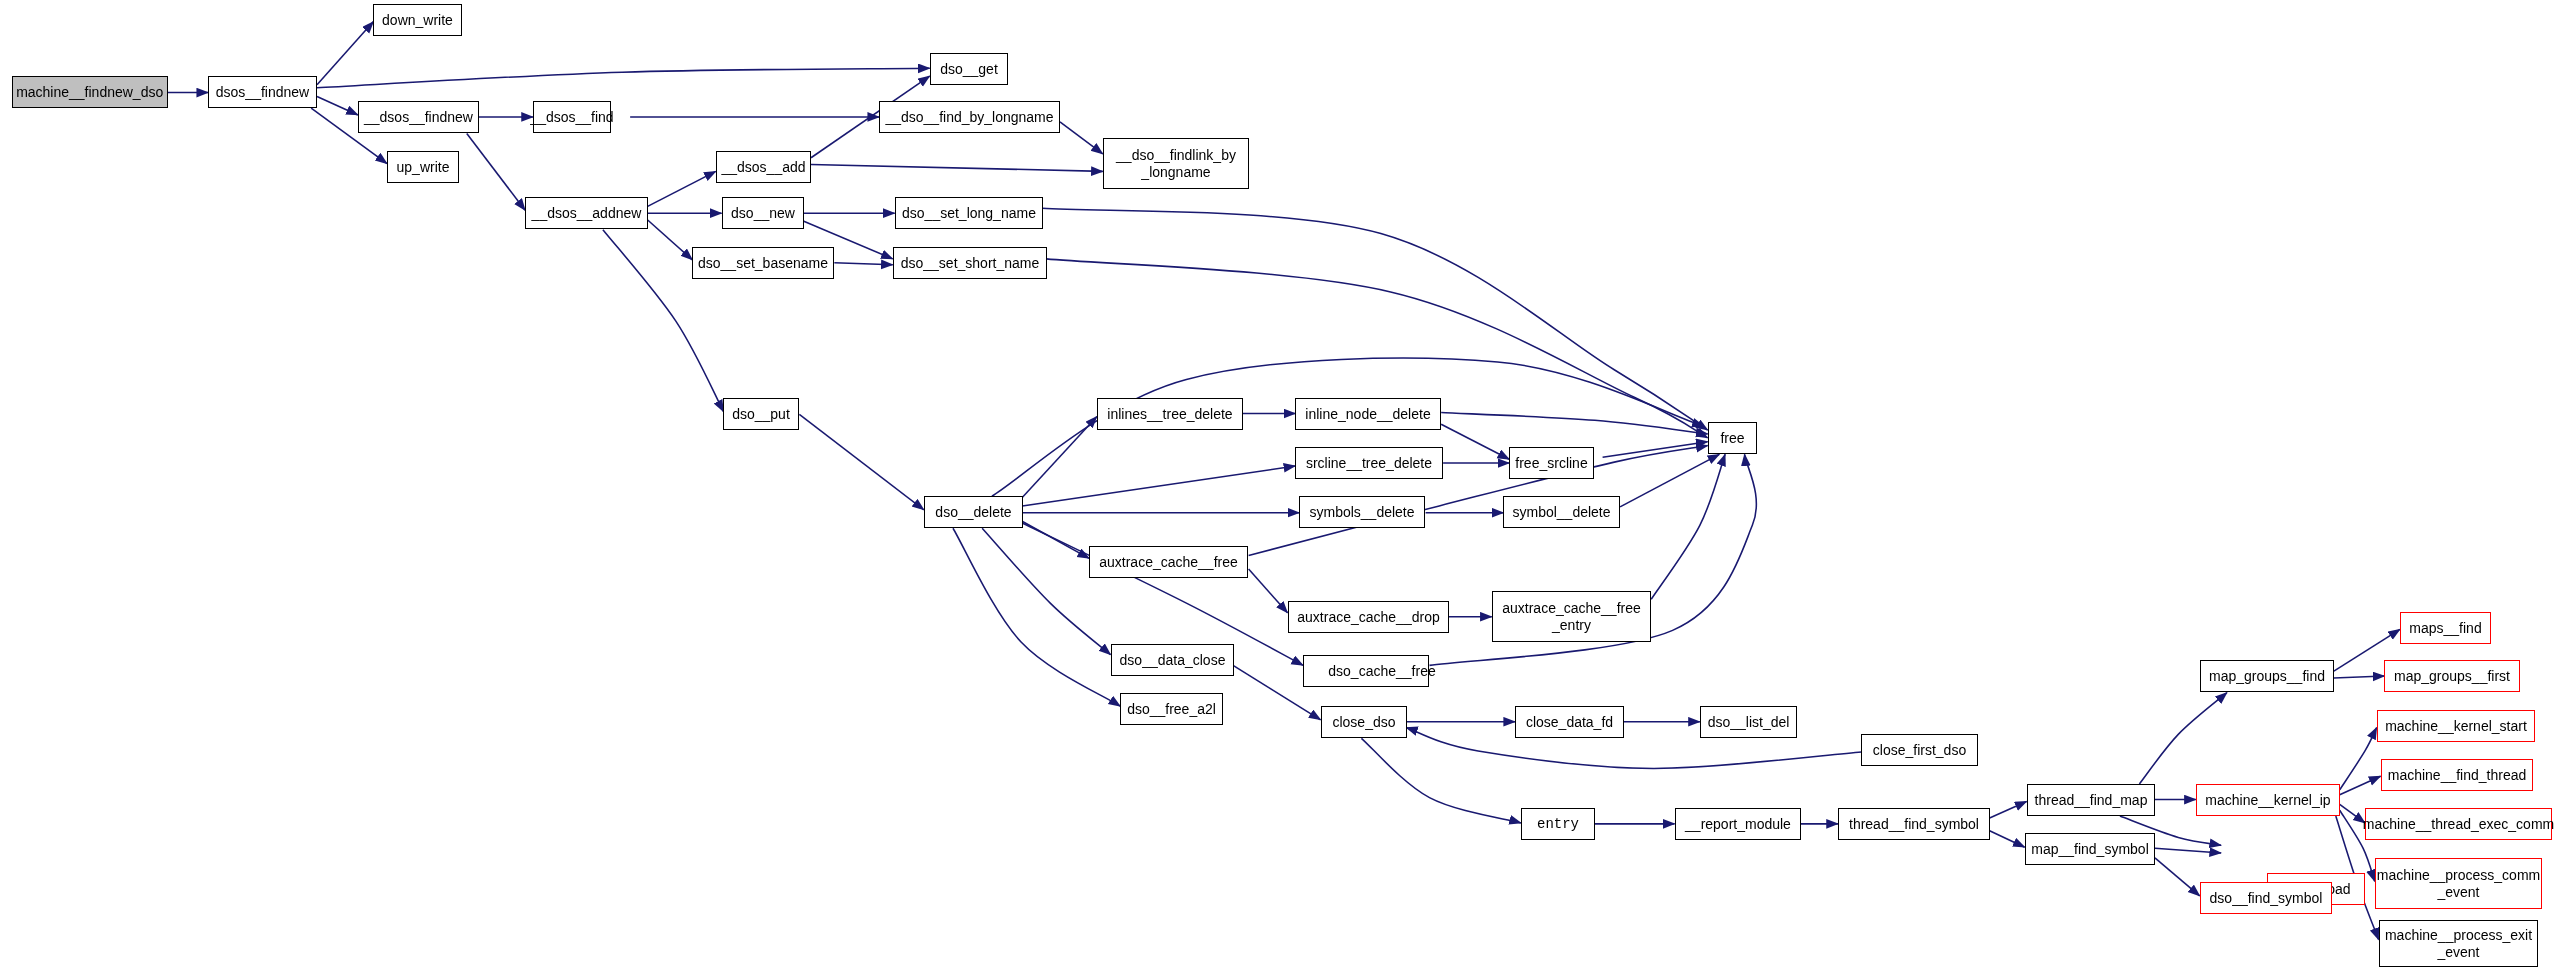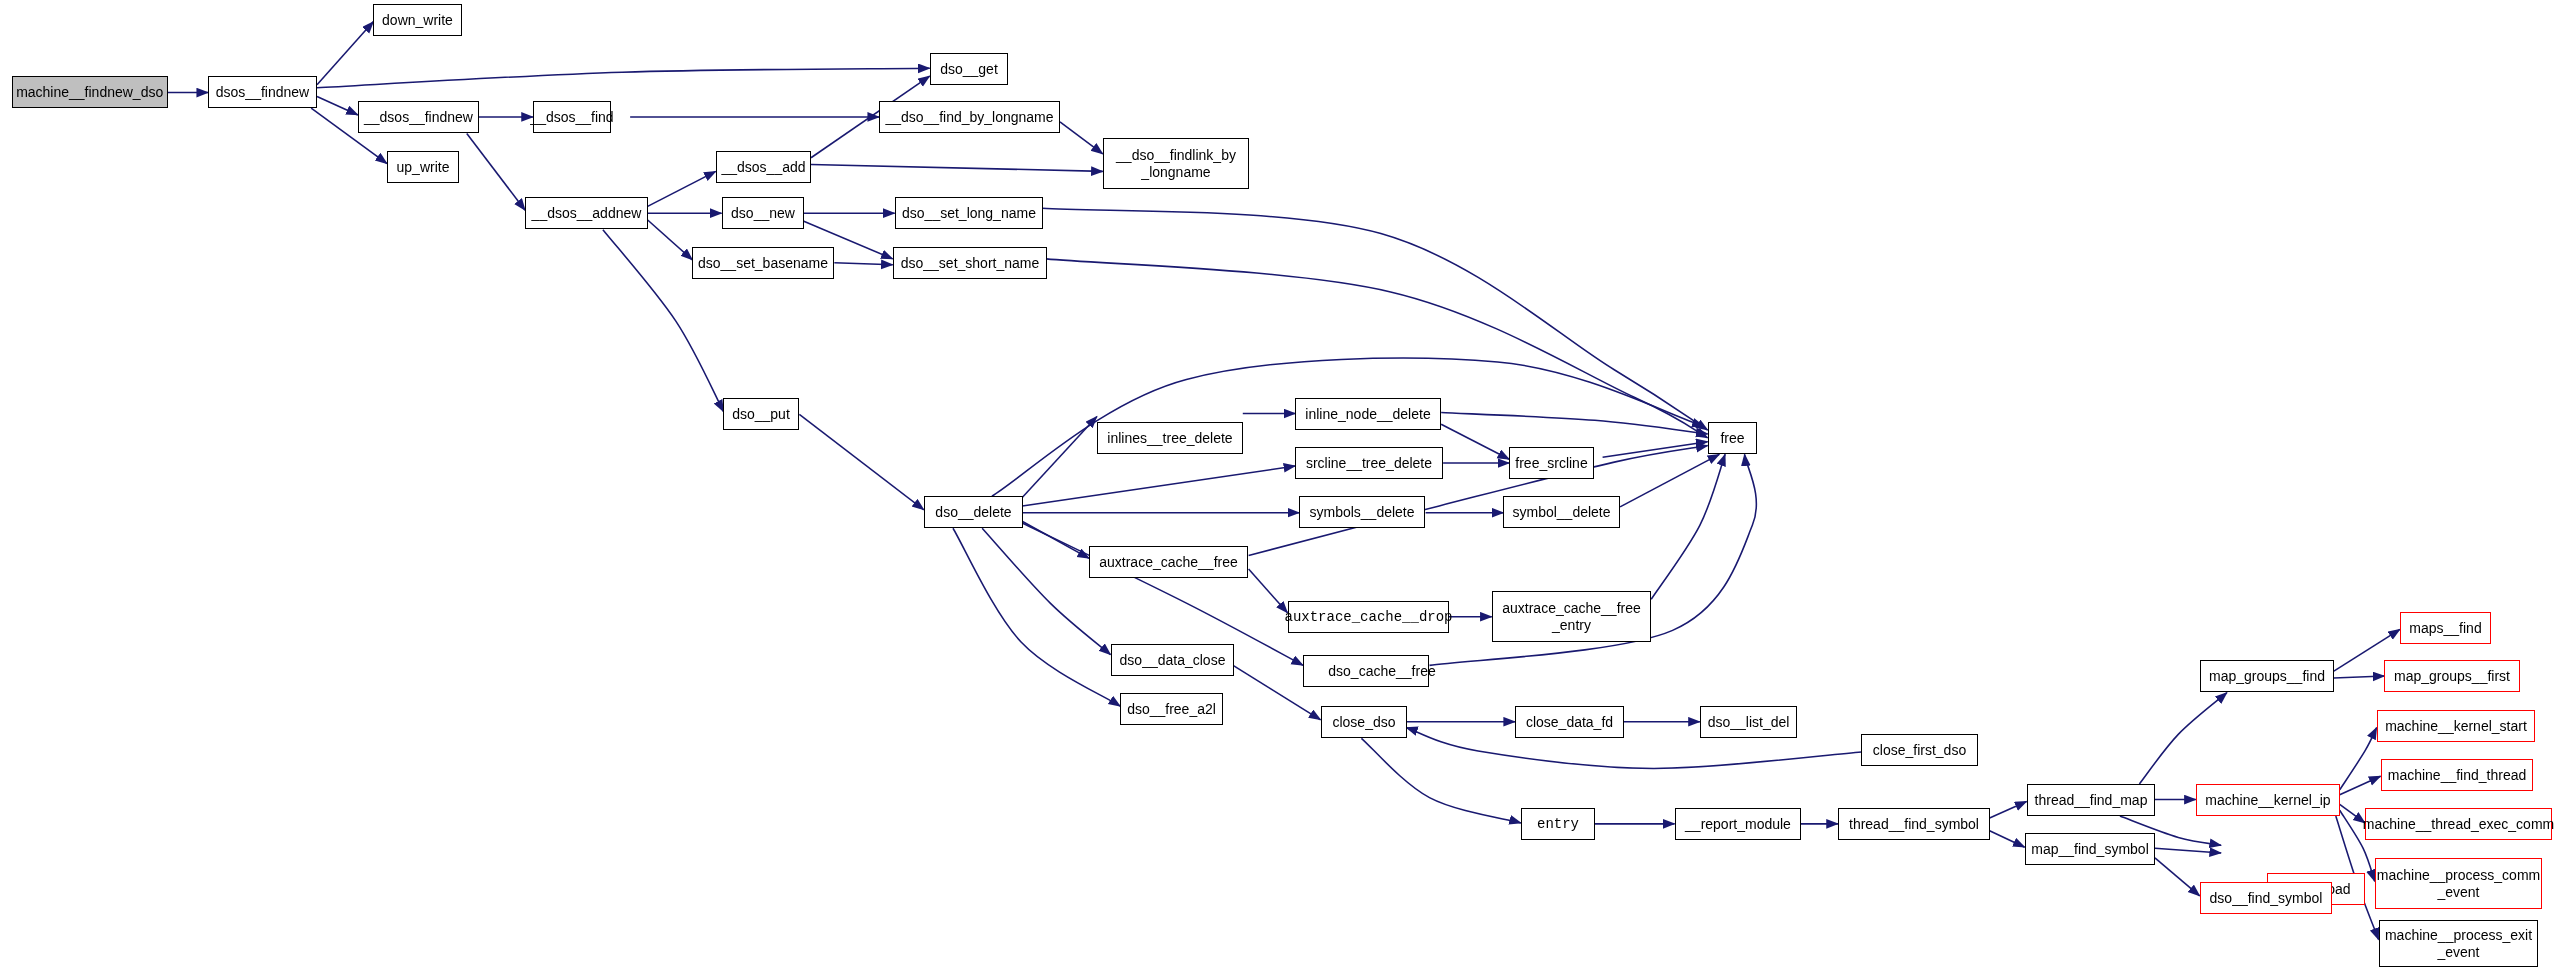--- a/index.html
+++ b/index.html
@@ -100,29 +100,29 @@
     <div class="node" style="left: 716px; top: 151px; width: 95px; height: 32px;">__dsos__add</div>
     <div class="node" style="left: 1103px; top: 138px; width: 146px; height: 51px;">__dso__findlink_by
 _longname</div>
     <div class="node" style="left: 525px; top: 197px; width: 123px; height: 32px;">__dsos__addnew</div>
     <div class="node" style="left: 722px; top: 197px; width: 82px; height: 32px;">dso__new</div>
     <div class="node" style="left: 895px; top: 197px; width: 148px; height: 32px;">dso__set_long_name</div>
     <div class="node" style="left: 692px; top: 247px; width: 142px; height: 32px;">dso__set_basename</div>
     <div class="node" style="left: 893px; top: 247px; width: 154px; height: 32px;">dso__set_short_name</div>
     <div class="node" style="left: 723px; top: 398px; width: 76px; height: 32px;">dso__put</div>
     <div class="node" style="left: 924px; top: 496px; width: 99px; height: 32px;">dso__delete</div>
-    <div class="node" style="left: 1097px; top: 398px; width: 146px; height: 32px; margin-top: 24px;">inlines__tree_delete</div>
+    <div class="node" style="left: 1097px; top: 398px; width: 146px; height: 32px;">inlines__tree_delete</div>
     <div class="node" style="left: 1295px; top: 398px; width: 146px; height: 32px;">inline_node__delete</div>
     <div class="node" style="left: 1295px; top: 447px; width: 148px; height: 32px;">srcline__tree_delete</div>
     <div class="node" style="left: 1509px; top: 447px; width: 85px; height: 32px;">free_srcline</div>
     <div class="node" style="left: 1299px; top: 496px; width: 126px; height: 32px;">symbols__delete</div>
     <div class="node" style="left: 1503px; top: 496px; width: 117px; height: 32px;">symbol__delete</div>
     <div class="node" style="left: 1089px; top: 546px; width: 159px; height: 32px;">auxtrace_cache__free</div>
     <div class="node" style="left: 1708px; top: 422px; width: 49px; height: 32px;">free</div>
-    <div class="node" style="left: 1288px; top: 601px; width: 161px; height: 32px; font-family: Liberation Mono, monospace;">auxtrace_cache__drop</div>
+    <div class="node" style="left: 1288px; top: 601px; width: 161px; height: 32px;">auxtrace_cache__drop</div>
     <div class="node" style="left: 1492px; top: 591px; width: 159px; height: 51px;">auxtrace_cache__free
 _entry</div>
     <div class="node" style="left: 1303px; top: 655px; width: 126px; height: 32px; padding-left: 32px;">dso_cache__free</div>
     <div class="node" style="left: 1111px; top: 644px; width: 123px; height: 32px;">dso__data_close</div>
     <div class="node" style="left: 1120px; top: 693px; width: 103px; height: 32px;">dso__free_a2l</div>
     <div class="node" style="left: 1321px; top: 706px; width: 86px; height: 32px;">close_dso</div>
     <div class="node" style="left: 1515px; top: 706px; width: 109px; height: 32px;">close_data_fd</div>
     <div class="node" style="left: 1700px; top: 706px; width: 97px; height: 32px;">dso__list_del</div>
     <div class="node" style="left: 1861px; top: 734px; width: 117px; height: 32px;">close_first_dso</div>
     <div class="node" style="left: 1521px; top: 808px; width: 74px; height: 32px; font-family: Liberation Mono, monospace;">entry</div>

